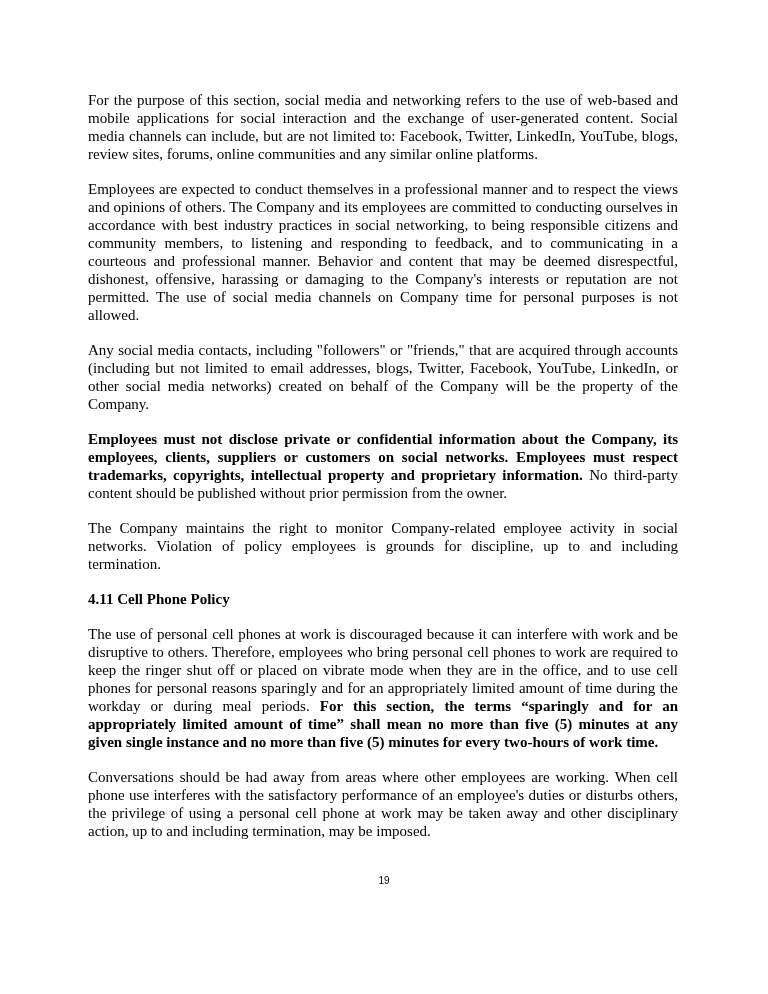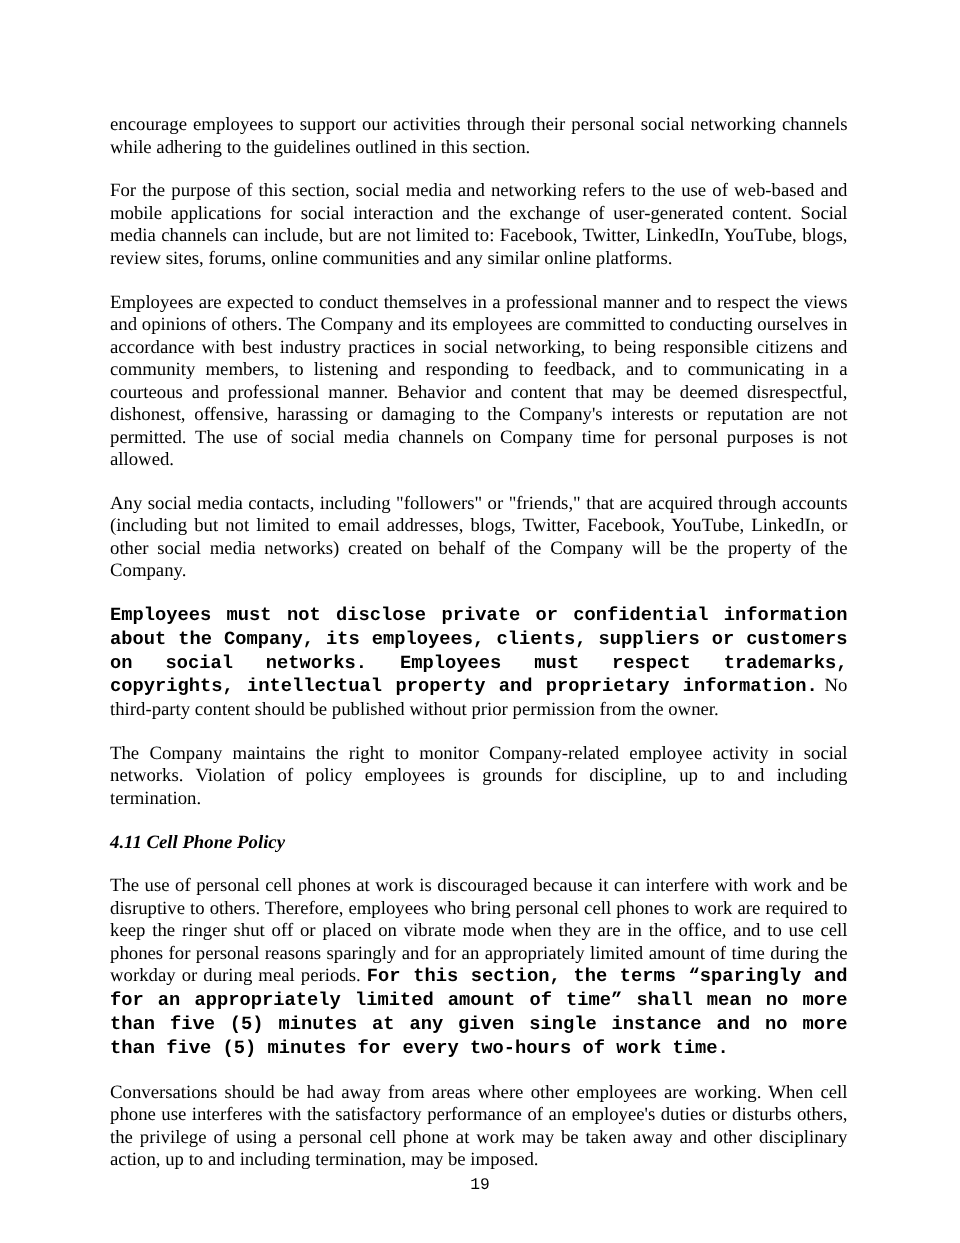--- a/index.html
+++ b/index.html
@@ -29,47 +29,42 @@
     text-align: justify;
     word-spacing: normal;
   }
   .para span {
     white-space: pre-wrap;
   }
   .heading {
     margin: 0 0 17px 0;
     font-weight: bold;
     text-align: left;
-    font-style: italic;
   }
   .bold {
     font-weight: bold;
-    font-family: Liberation Mono, monospace;
   }
   .footer {
     position: absolute;
     left: 0;
-    top: 939px;
+    top: 872px;
     width: 768px;
     text-align: center;
-    font-family: Liberation Mono, monospace;
-    font-size: 13px;
+    font-family: Liberation Sans, sans-serif;
+    font-size: 10px;
     line-height: 18px;
     color: #000000;
   }
 </style>
 </head>
 <body>
 
 <div class="page">
   <div class="content">
 
-    <p class="para">
-      <span>encourage employees to support our activities through their personal social networking channels while adhering to the guidelines outlined in this section.</span>
-    </p>
 
     <p class="para">
       <span>For the purpose of this section, social media and networking refers to the use of web-based and mobile applications for social interaction and the exchange of user-generated content. Social media channels can include, but are not limited to: Facebook, Twitter, LinkedIn, YouTube, blogs, review sites, forums, online communities and any similar online platforms.</span>
     </p>
 
     <p class="para">
       <span>Employees are expected to conduct themselves in a professional manner and to respect the views and opinions of others. The Company and its employees are committed to conducting ourselves in accordance with best industry practices in social networking, to being responsible citizens and community members, to listening and responding to feedback, and to communicating in a courteous and professional manner. Behavior and content that may be deemed disrespectful, dishonest, offensive, harassing or damaging to the Company's interests or reputation are not permitted. The use of social media channels on Company time for personal purposes is not allowed.</span>
     </p>
 
     <p class="para">

